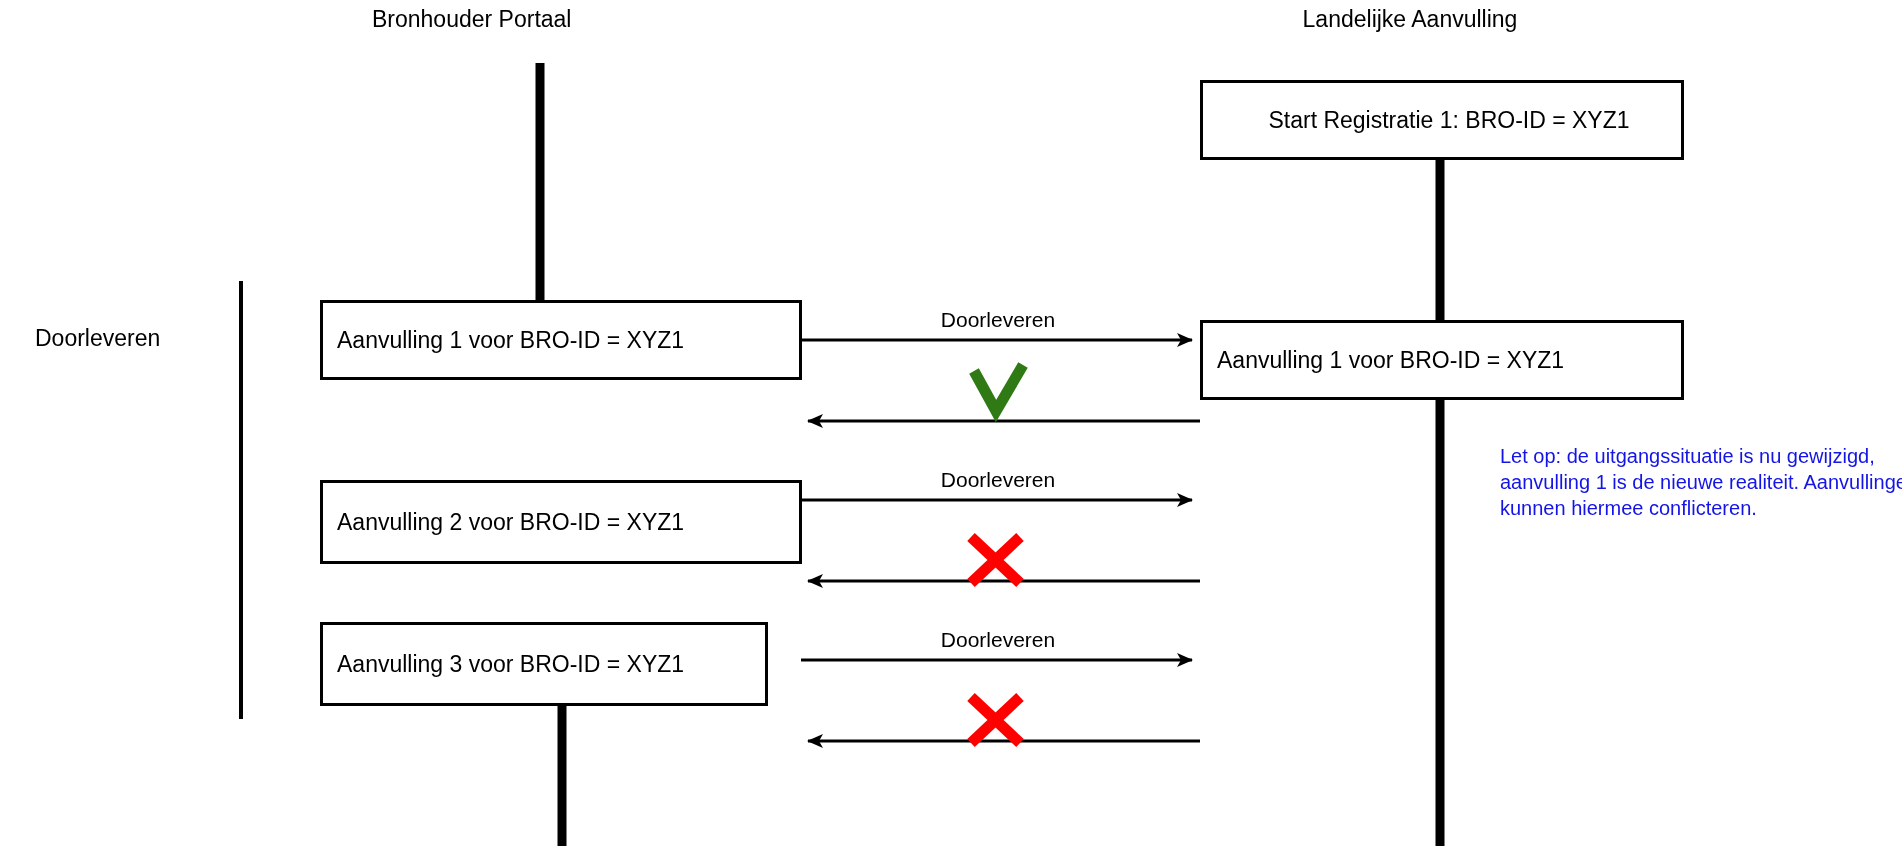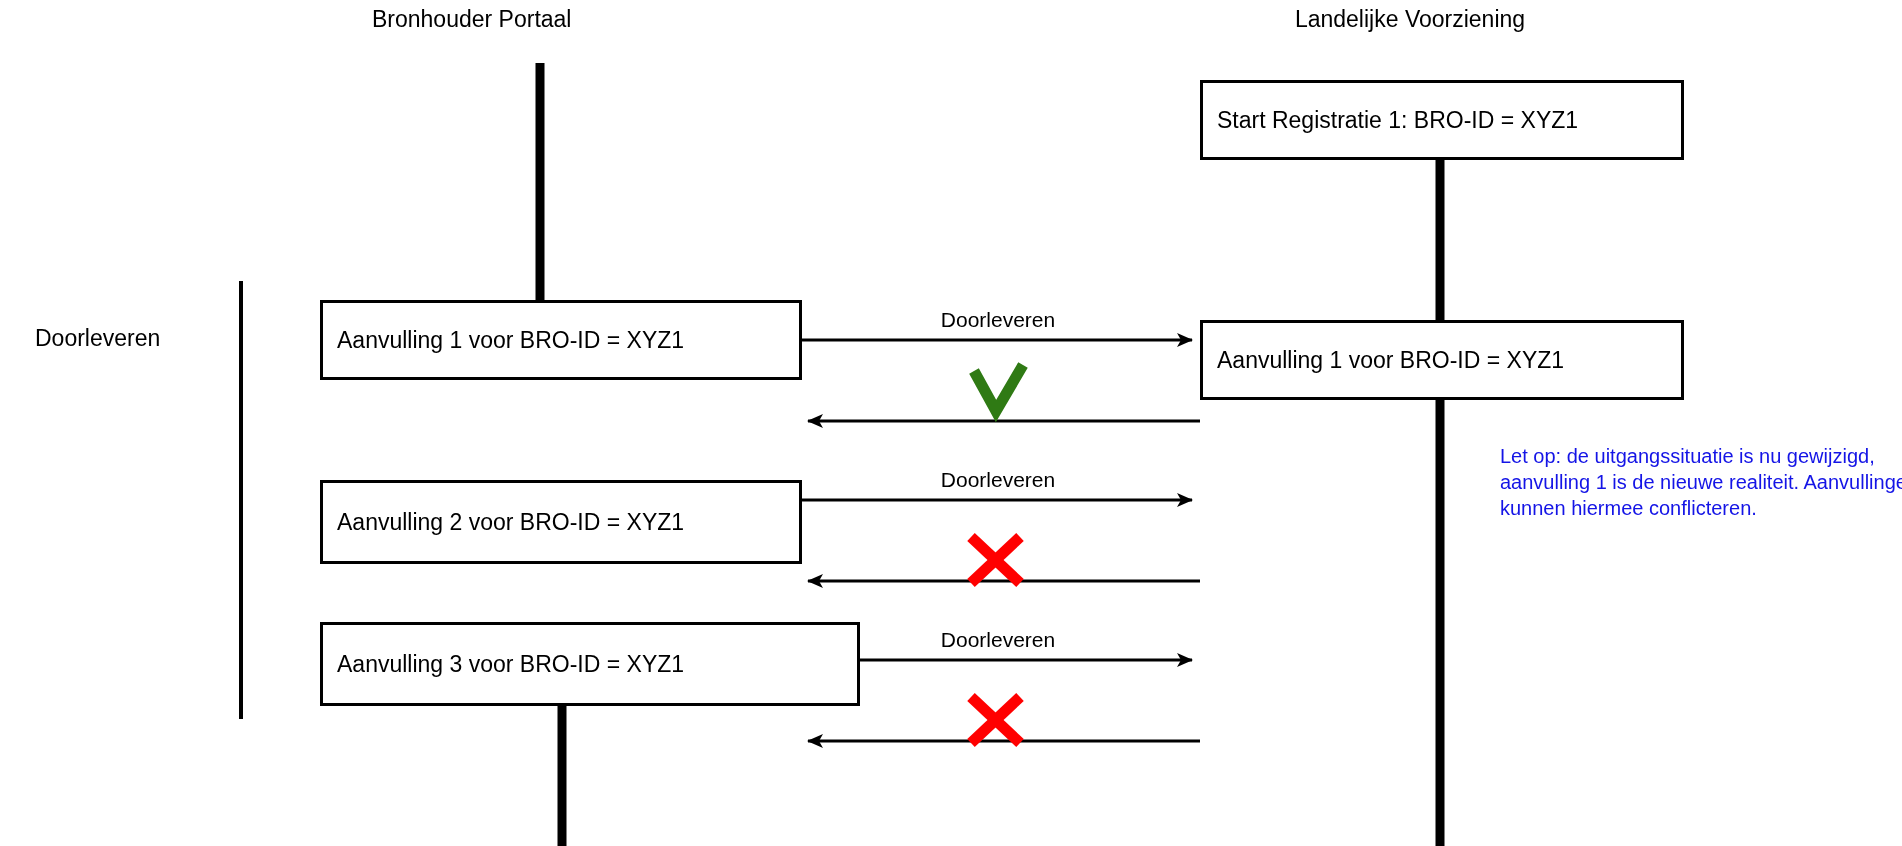--- a/index.html
+++ b/index.html
@@ -69,21 +69,21 @@
     width: 420px;
   }
 </style>
 </head>
 <body>
 
 <div id="diagram-root">
 
   <div class="lane-title" style="left:372px; top:6px; width:180px;">Bronhouder Portaal</div>
 
-  <div class="lane-title" style="left:1290px; top:6px; width:240px;">Landelijke Voorziening</div>
+  <div class="lane-title" style="left:1290px; top:6px; width:240px;">Landelijke Aanvulling</div>
 
   <div class="side-label" style="left:35px; top:325px;">Doorleveren</div>
 
   <svg class="svg-layer" viewBox="0 0 1902 846" xmlns="http://www.w3.org/2000/svg">
     <defs>
       <marker id="arrowRight" markerWidth="16" markerHeight="14" refX="15" refY="7" orient="auto" markerUnits="userSpaceOnUse">
         <path d="M0,0 L16,7 L0,14 L4,7 Z" fill="#000000"></path>
       </marker>
       <marker id="arrowLeft" markerWidth="16" markerHeight="14" refX="15" refY="7" orient="auto" markerUnits="userSpaceOnUse">
         <path d="M0,0 L16,7 L0,14 L4,7 Z" fill="#000000"></path>
@@ -114,37 +114,37 @@
 
     <line x1="801" y1="660" x2="1192" y2="660" stroke="#000000" stroke-width="3" marker-end="url(#arrowRight)"></line>
     <line x1="1200" y1="741" x2="808" y2="741" stroke="#000000" stroke-width="3" marker-end="url(#arrowLeft)"></line>
 
     <g>
       <line x1="971" y1="697" x2="1020" y2="743" stroke="#ff0000" stroke-width="11"></line>
       <line x1="1020" y1="697" x2="971" y2="743" stroke="#ff0000" stroke-width="11"></line>
     </g>
   </svg>
 
-  <div class="msg-box" style="left:1200px; top:80px; width:484px; height:80px;">
+  <div class="msg-box" style="left:1200px; top:80px; width:484px; height:80px;justify-content:center;">
     <span class="msg-box-label">Start Registratie 1: BRO-ID = XYZ1</span>
   </div>
 
   <div class="msg-box" style="left:320px; top:300px; width:482px; height:80px;">
     <span class="msg-box-label">Aanvulling 1 voor BRO-ID = XYZ1</span>
   </div>
 
   <div class="msg-box" style="left:1200px; top:320px; width:484px; height:80px;">
     <span class="msg-box-label">Aanvulling 1 voor BRO-ID = XYZ1</span>
   </div>
 
   <div class="msg-box" style="left:320px; top:460px; width:482px; height:84px;margin-top:20px;">
     <span class="msg-box-label">Aanvulling 2 voor BRO-ID = XYZ1</span>
   </div>
 
-  <div class="msg-box" style="left:320px; top:622px; width:540px; height:84px;">
+  <div class="msg-box" style="left:320px; top:622px; width:448px; height:84px;">
     <span class="msg-box-label">Aanvulling 3 voor BRO-ID = XYZ1</span>
   </div>
 
   <div class="arrow-label" style="left:828px; top:308px; width:340px;">Doorleveren</div>
 
   <div class="arrow-label" style="left:828px; top:468px; width:340px;">Doorleveren</div>
 
   <div class="arrow-label" style="left:828px; top:628px; width:340px;">Doorleveren</div>
 
   <div class="note-text" style="left:1500px; top:443px;">Let op: de uitgangssituatie is nu gewijzigd, aanvulling 1 is de nieuwe realiteit. Aanvullingen kunnen hiermee conflicteren.</div>

